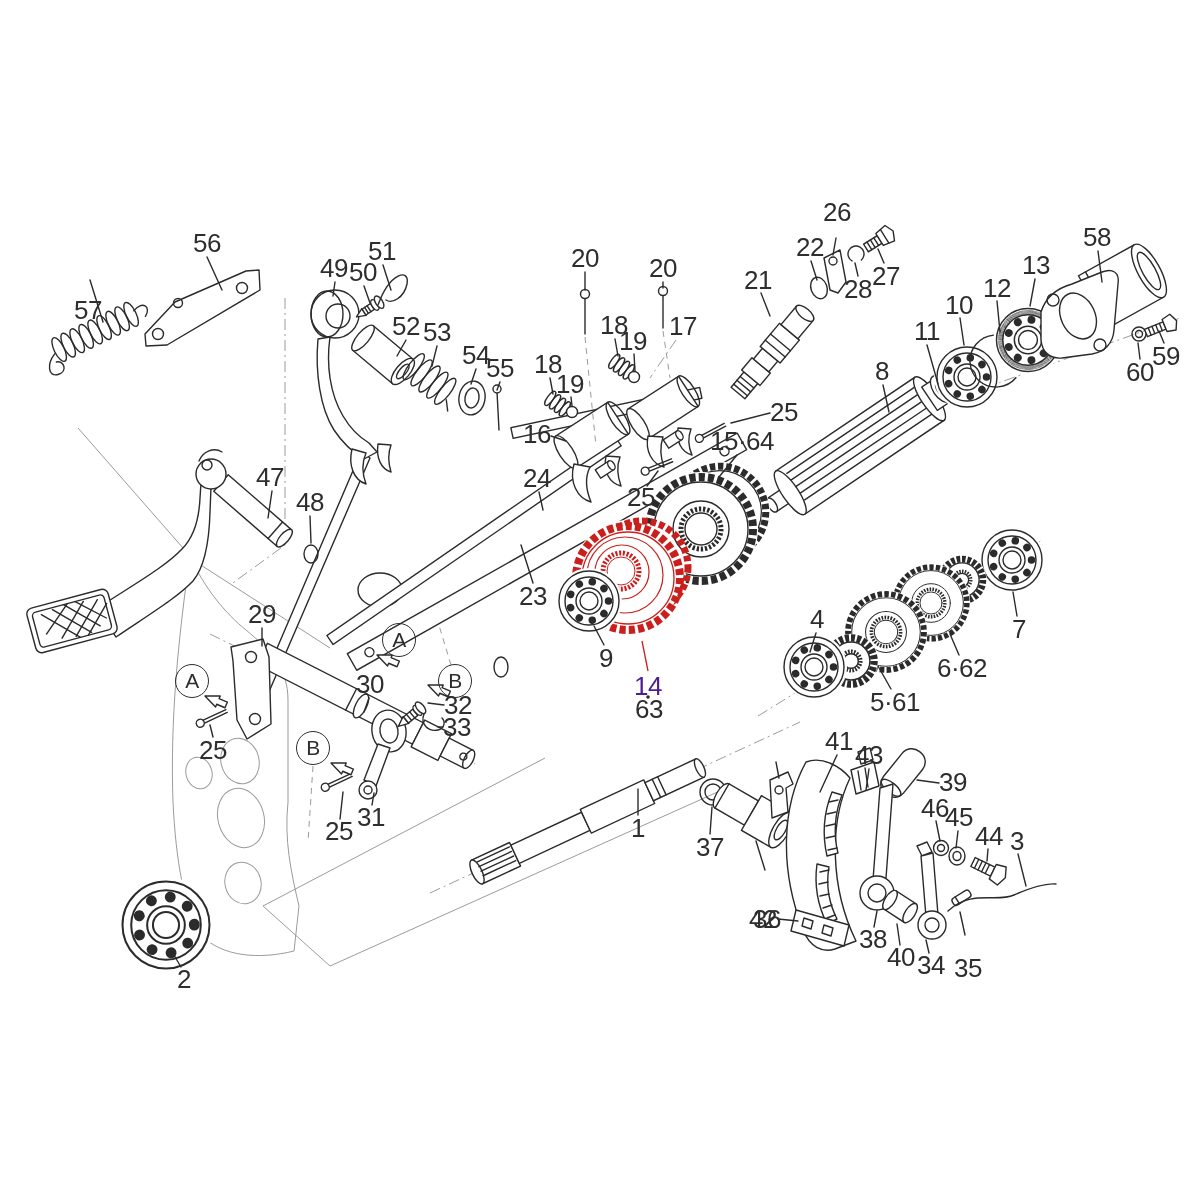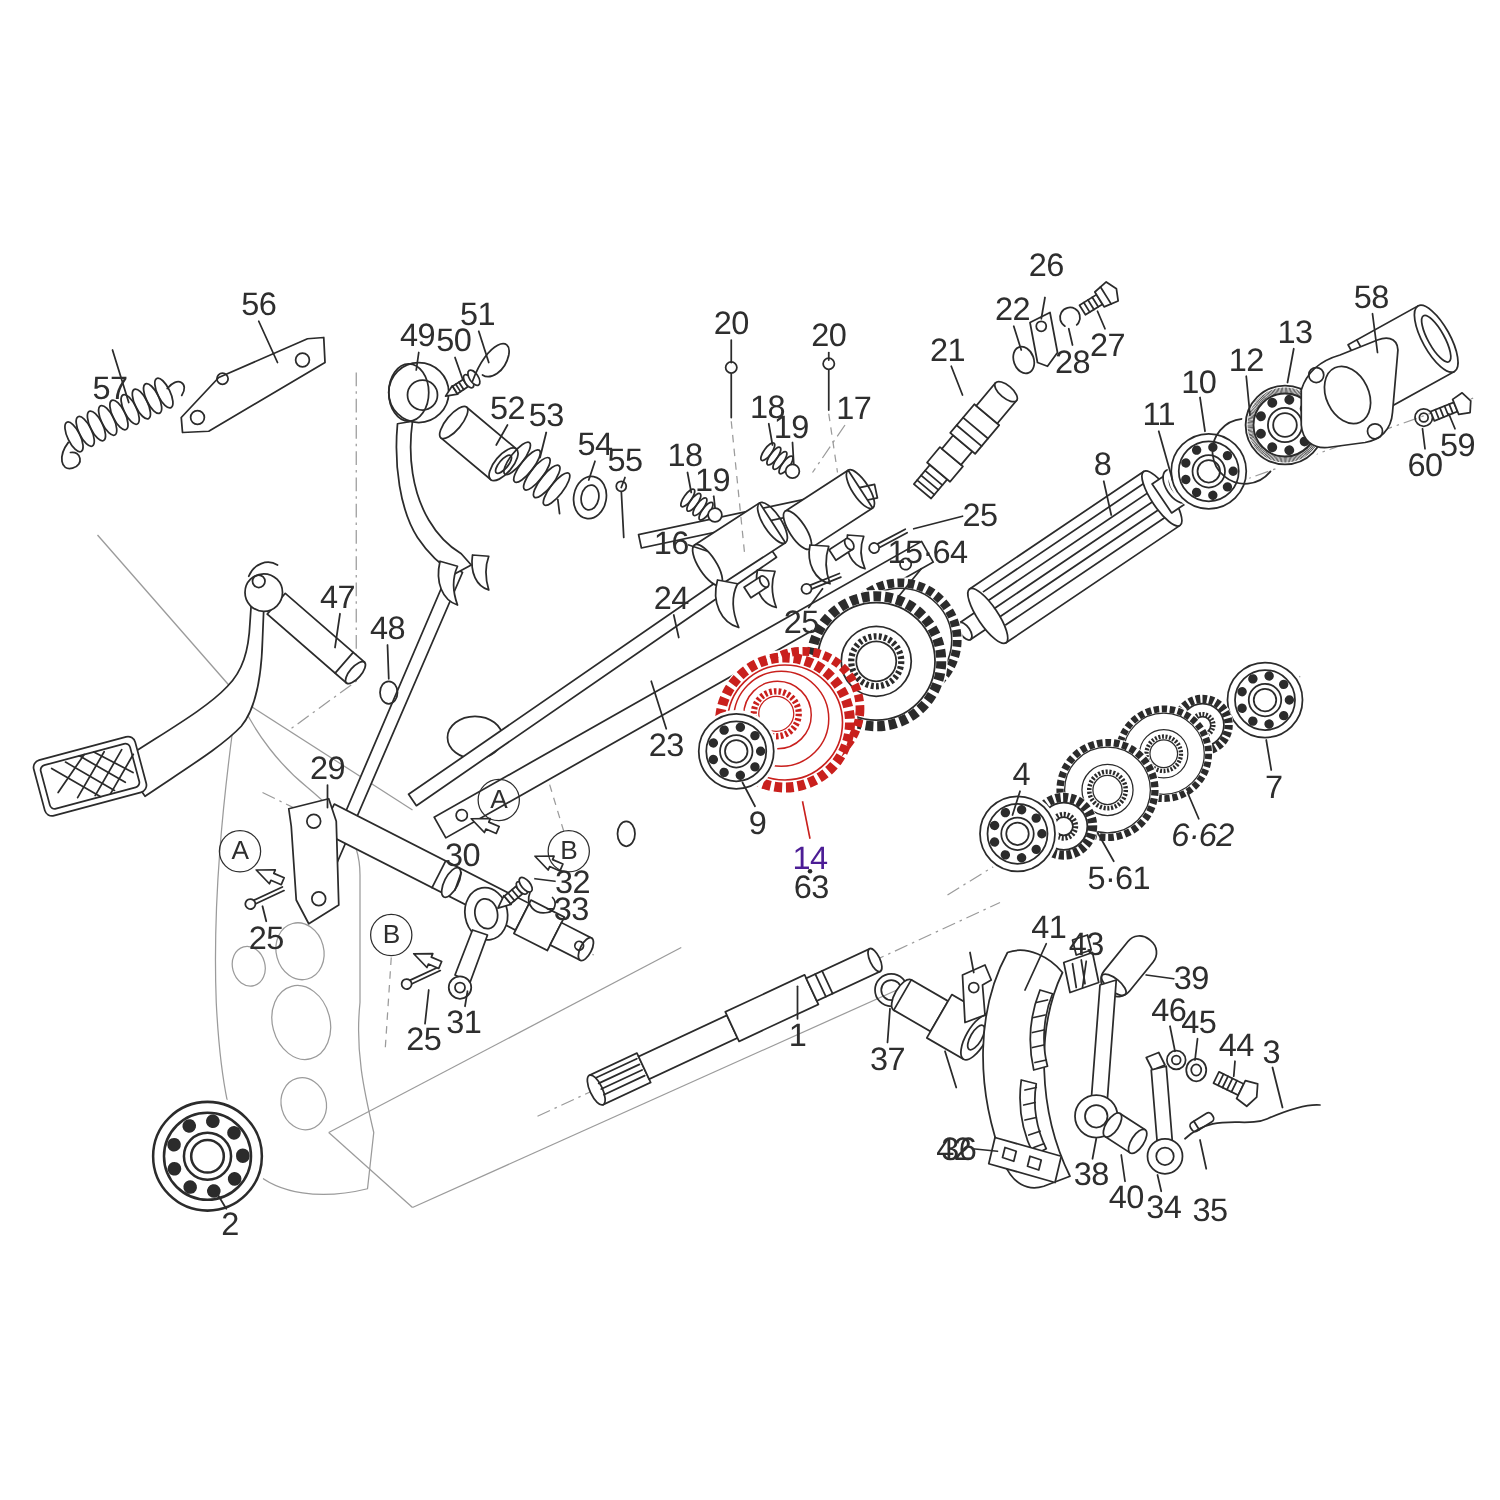--- a/index.html
+++ b/index.html
@@ -568,21 +568,21 @@
       <span class="plabel" style="left: 882px; top: 371px;">8</span>
       <span class="plabel" style="left: 784px; top: 412px;">25</span>
       <span class="plabel" style="left: 742px; top: 441px;">15·64</span>
       <span class="plabel" style="left: 537px; top: 478px;">24</span>
       <span class="plabel" style="left: 533px; top: 596px;">23</span>
       <span class="plabel" style="left: 641px; top: 497px;">25</span>
       <span class="plabel" style="left: 606px; top: 658px;">9</span>
       <span class="plabel red" style="left: 648px; top: 686px;">14</span>
       <span class="plabel" style="left: 649px; top: 709px;">63</span>
       <span class="plabel" style="left: 1019px; top: 629px;">7</span>
-      <span class="plabel" style="left: 962px; top: 668px; font-style: italic;">6·62</span>
+      <span class="plabel" style="left: 962px; top: 668px;">6·62</span>
       <span class="plabel" style="left: 895px; top: 702px;">5·61</span>
       <span class="plabel" style="left: 817px; top: 619px;">4</span>
       <span class="plabel" style="left: 270px; top: 477px;">47</span>
       <span class="plabel" style="left: 310px; top: 502px;">48</span>
       <span class="plabel" style="left: 262px; top: 614px;">29</span>
       <span class="plabel" style="left: 370px; top: 684px;">30</span>
       <span class="plabel" style="left: 458px; top: 705px;">32</span>
       <span class="plabel" style="left: 457px; top: 727px;">33</span>
       <span class="plabel" style="left: 371px; top: 817px;">31</span>
       <span class="plabel" style="left: 213px; top: 750px;">25</span>

